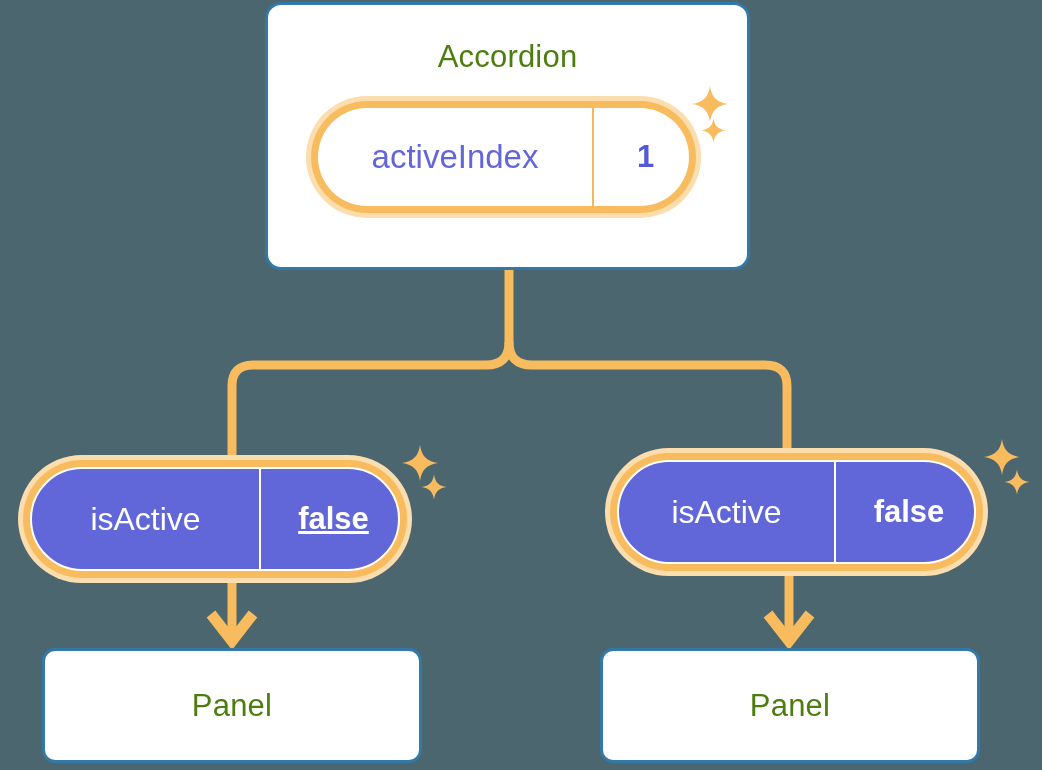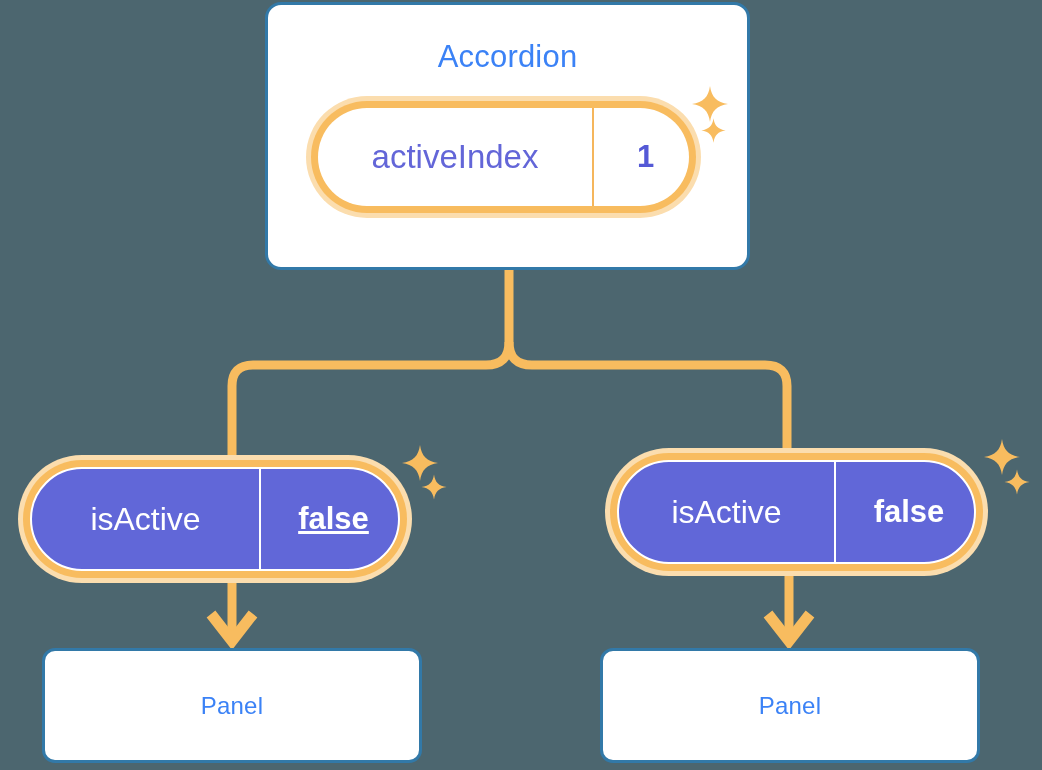--- a/index.html
+++ b/index.html
@@ -29,21 +29,21 @@
 
   
   .card {
     position: absolute;
     background: #ffffff;
     border: 3px solid #3279a8;
     border-radius: 14px;
     box-sizing: border-box;
   }
   .card-title {
-    color: #3b82f6;
+    color: #4d7c0f;
     font-size: 31px;
     font-weight: 400;
     letter-spacing: 0.2px;
     text-align: center;
     white-space: nowrap;
   }
 
   
   #accordion-card {
     left: 265px;
@@ -61,21 +61,21 @@
     width: 380px;
     height: 115px;
     top: 648px;
     display: flex;
     align-items: center;
     justify-content: center;
     border-radius: 13px;
   }
   #panel-card-left  { left: 42px; }
   #panel-card-right { left: 600px; }
-  .panel-card .card-title { font-size: 24px; margin: 0; }
+  .panel-card .card-title { font-size: 31px; margin: 0; }
 
   
   .pill {
     position: absolute;
     border-radius: 999px;
     background: #fbddae;          
     padding: 5px;
     box-sizing: border-box;
   }
   .pill-ring {

